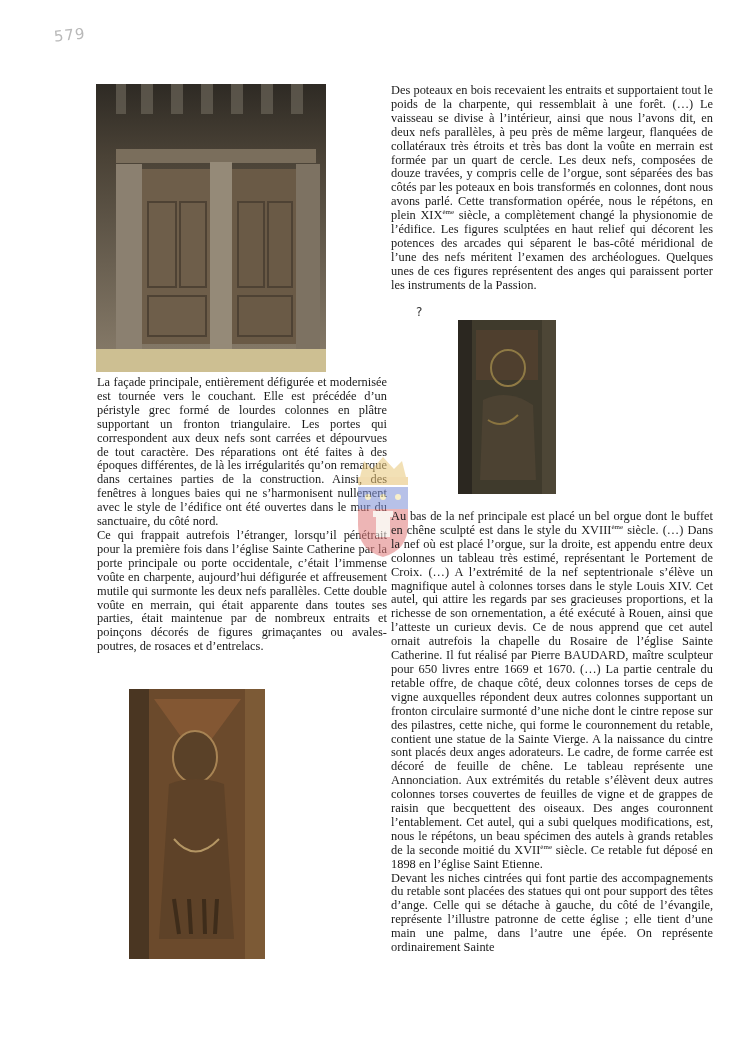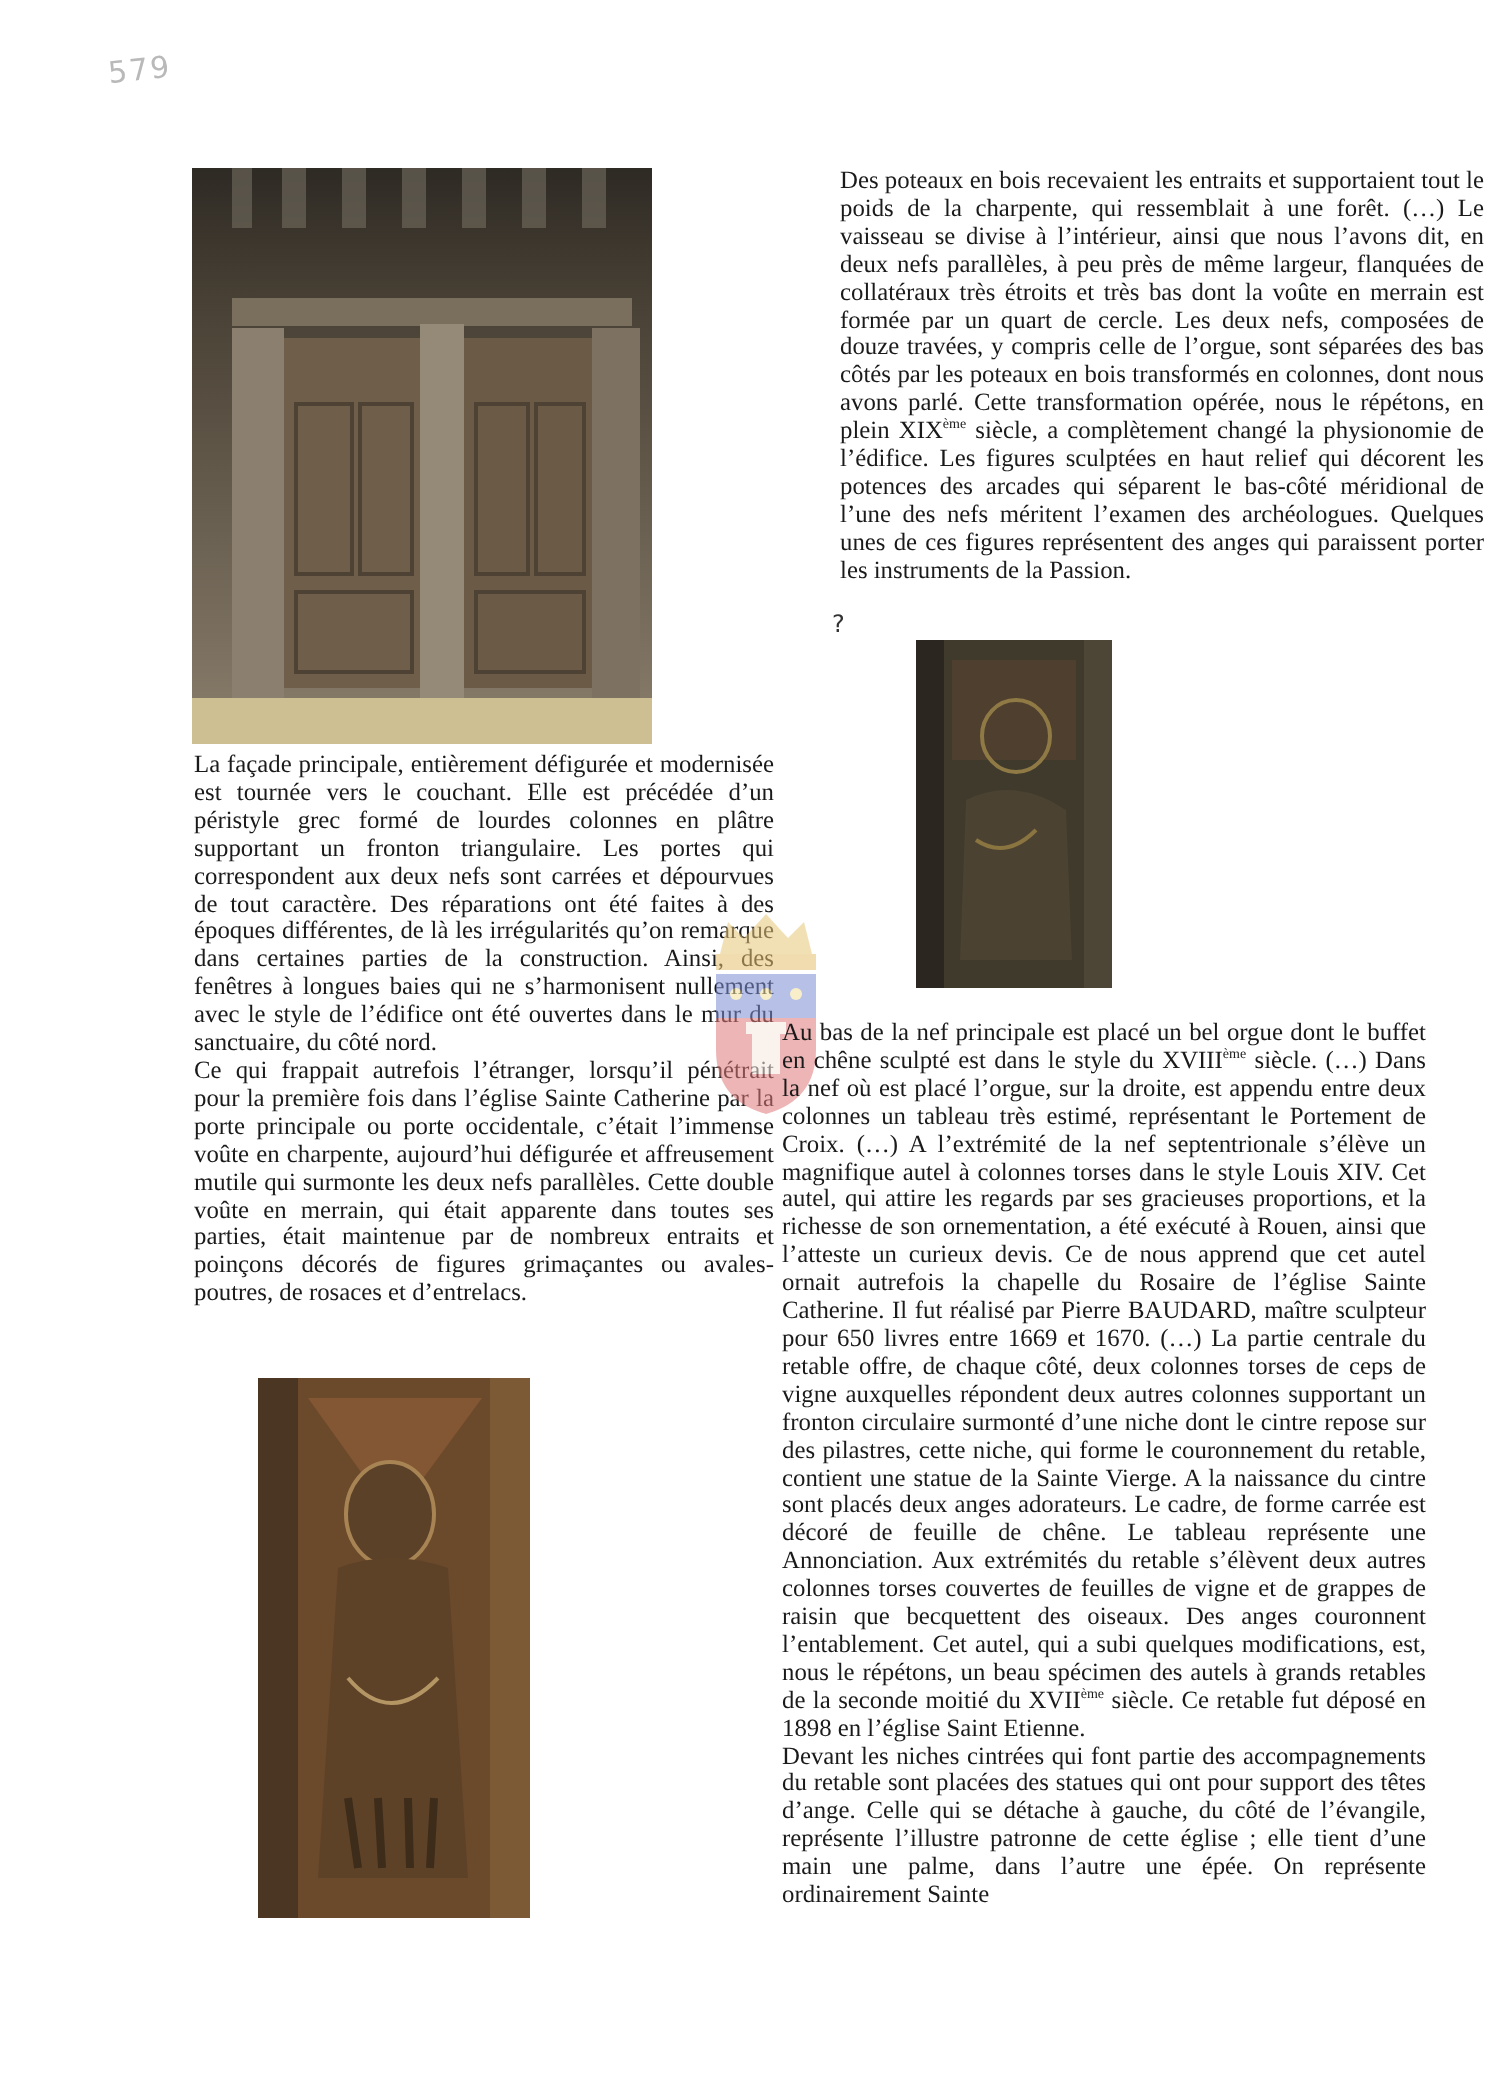--- a/index.html
+++ b/index.html
@@ -60,21 +60,21 @@
         <rect x="84" y="118" width="26" height="85"></rect>
       <rect x="142" y="118" width="26" height="85"></rect>
         <rect x="172" y="118" width="24" height="85"></rect>
       <rect x="52" y="212" width="58" height="40"></rect>
         <rect x="142" y="212" width="54" height="40"></rect>
     </g>
     <rect x="0" y="265" width="230" height="23" fill="#cdbf92"></rect>
   </svg>
 </div>
 
-<div class="col" style="left:391px;top:84px;width:322px;margin-left:29px;">
+<div class="col" style="left:391px;top:84px;width:322px;">
   <p><span>Des poteaux en bois recevaient les entraits et supportaient tout le poids de la charpente, qui ressemblait à une forêt. (…) Le vaisseau se divise à l’intérieur, ainsi que nous l’avons dit, en deux nefs parallèles, à peu près de même largeur, flanquées de collatéraux très étroits et très bas dont la voûte en merrain est formée par un quart de cercle. Les deux nefs, composées de douze travées, y compris celle de l’orgue, sont séparées des bas côtés par les poteaux en bois transformés en colonnes, dont nous avons parlé. Cette transformation opérée, nous le répétons, en plein </span><span>XIX</span><sup>ème</sup><span> siècle, a complètement changé la physionomie de l’édifice. Les figures sculptées en haut relief qui décorent les potences des arcades qui séparent le bas-côté méridional de l’une des nefs méritent l’examen des archéologues. Quelques unes de ces figures représentent des anges qui paraissent porter les instruments de la Passion.</span></p>
 </div>
 
 <div class="mark">?</div>
 
 <div class="photo" style="left:458px;top:320px;width:98px;height:174px;">
   <svg width="98" height="174" viewBox="0 0 98 174">
     <rect width="98" height="174" fill="#3f3a2c"></rect>
     <rect x="0" y="0" width="14" height="174" fill="#2b2720"></rect>
     <rect x="84" y="0" width="14" height="174" fill="#4d4636"></rect>

